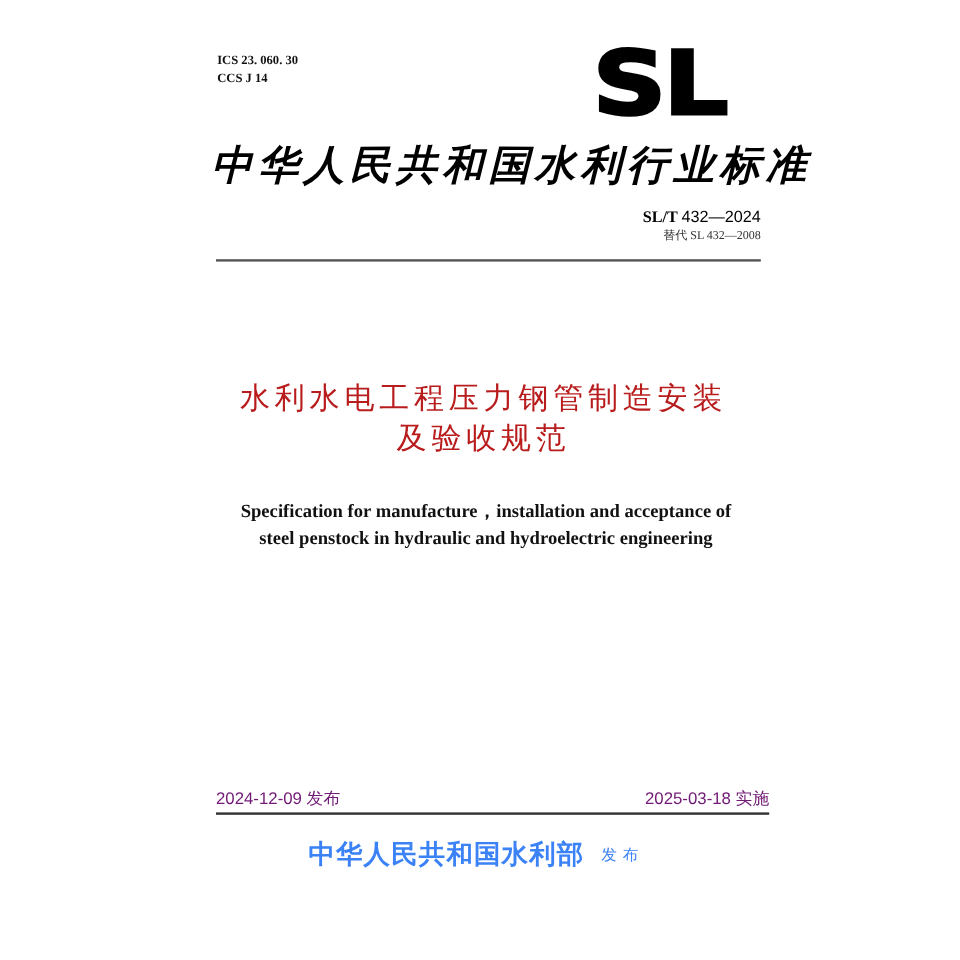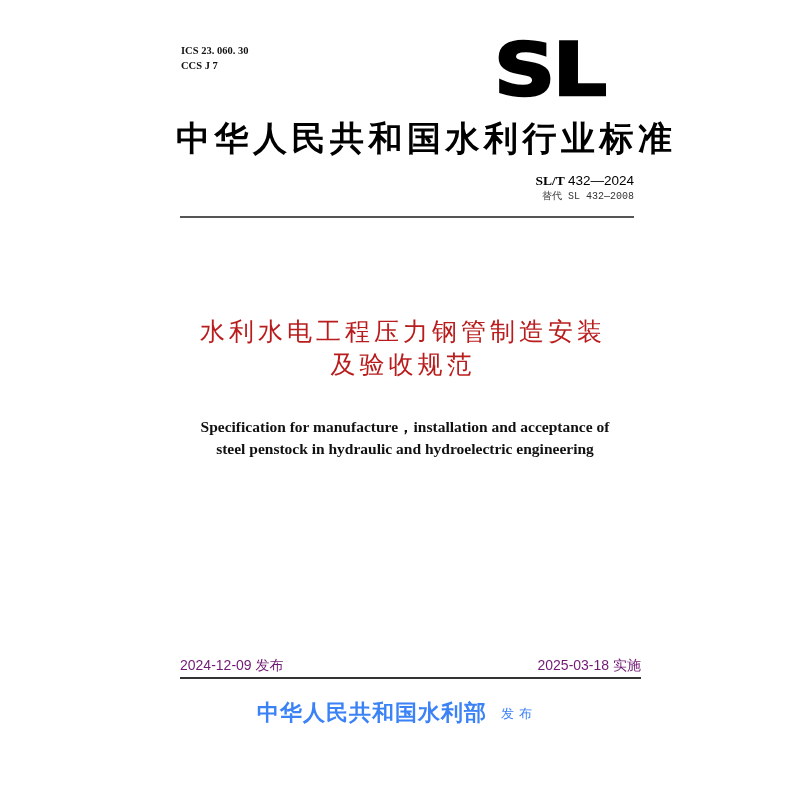--- a/index.html
+++ b/index.html
@@ -43,39 +43,40 @@
     .main-title {
       position: absolute; left: 176px; top: 117px;
       width: 464px;
       font-family: "DejaVu Serif", "Liberation Serif", serif;
       font-weight: bold;
       font-size: 34px;
       line-height: 42px;
       letter-spacing: 4.5px;
       white-space: nowrap;
       color: #000;
+      font-style: italic;
     }
     .std-number {
       position: absolute; right: 166px; top: 172px;
       text-align: right;
       white-space: nowrap;
     }
     .std-number .code {
       font-family: "Liberation Serif", serif;
       font-weight: bold;
       font-size: 13.5px;
       line-height: 17px;
       color: #000;
     }
     .std-number .code .year {
       font-family: "Liberation Sans", sans-serif;
       font-weight: normal;
     }
     .std-number .replaces {
-      font-family: Liberation Mono, monospace;
+      font-family: Liberation Serif, serif;
       font-size: 10px;
       line-height: 15px;
       color: #333;
     }
     .rule {
       position: absolute; height: 1.5px; background: #555;
     }
     .rule-top { left: 180px; top: 216px; width: 454px; }
     .rule-bottom { left: 180px; top: 677px; width: 461px; background: #333; }
     .cn-subtitle {
@@ -126,21 +127,21 @@
       vertical-align: 2px;
     }
   </style>
 </head>
 <body>
 
 <div class="page">
 
   <div class="classification">
     <div>ICS 23. 060. 30</div>
-    <div>CCS J 7</div>
+    <div>CCS J 14</div>
   </div>
 
   <div class="sl-logo">SL</div>
 
   <div class="main-title">中华人民共和国水利行业标准</div>
 
   <div class="std-number">
     <div class="code"><span>SL/T </span><span class="year">432—2024</span></div>
     <div class="replaces">替代 SL 432—2008</div>
   </div>

